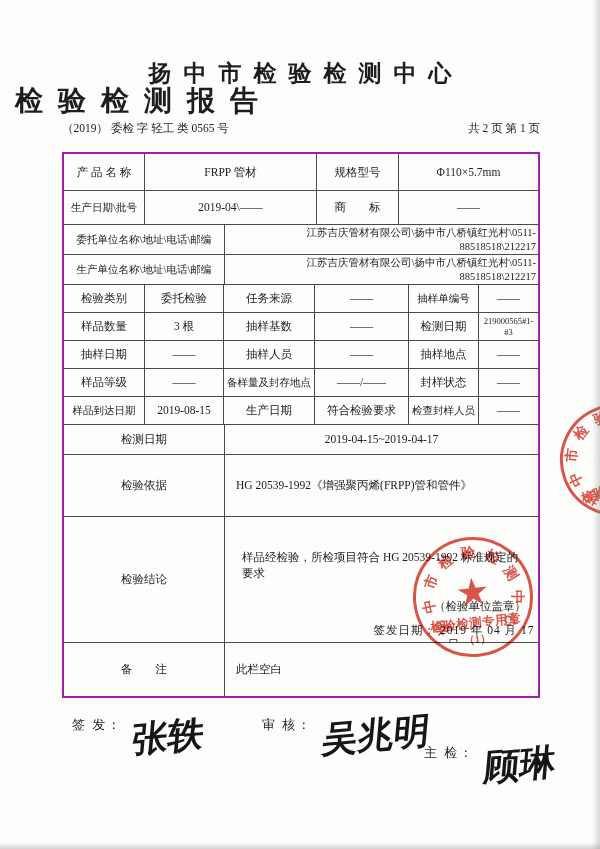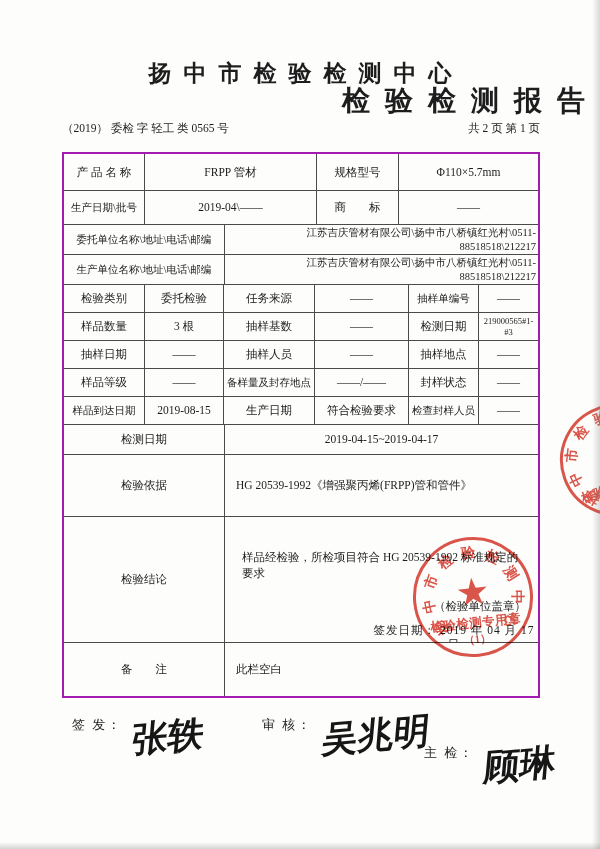--- a/index.html
+++ b/index.html
@@ -11,21 +11,21 @@
   }
   .page{position:absolute;inset:0;overflow:hidden;}
   
   .edge-right{position:absolute;right:0;top:0;width:8px;height:100%;
     background:linear-gradient(to right,rgba(0,0,0,0),rgba(120,120,115,.28));}
   .edge-bottom{position:absolute;left:0;bottom:0;width:100%;height:7px;
     background:linear-gradient(to bottom,rgba(0,0,0,0),rgba(120,120,115,.30));}
 
   .org-title{position:absolute;top:42px;left:0;width:100%;text-align:center;
     font-size:23px;font-weight:bold;letter-spacing:12px;text-indent:12px;margin-top:16px;}
-  .report-title{position:absolute;top:82px;left:0;width:100%;text-align:right;
+  .report-title{position:absolute;top:82px;left:0;width:100%;text-align:left;
     font-size:28px;font-weight:bold;letter-spacing:15px;text-indent:15px;}
   .meta-row{position:absolute;top:121px;left:62px;right:60px;
     display:flex;justify-content:space-between;font-size:11.5px;}
 
   
   .tbl{position:absolute;left:62px;top:152px;width:478px;
     border:2px solid #a21caf;box-sizing:border-box;background:transparent;}
   .tr{display:grid;border-top:1px solid #4a4a4a;box-sizing:border-box;}
   .tr:first-child{border-top:none;}
   .td{border-left:1px solid #4a4a4a;box-sizing:border-box;

